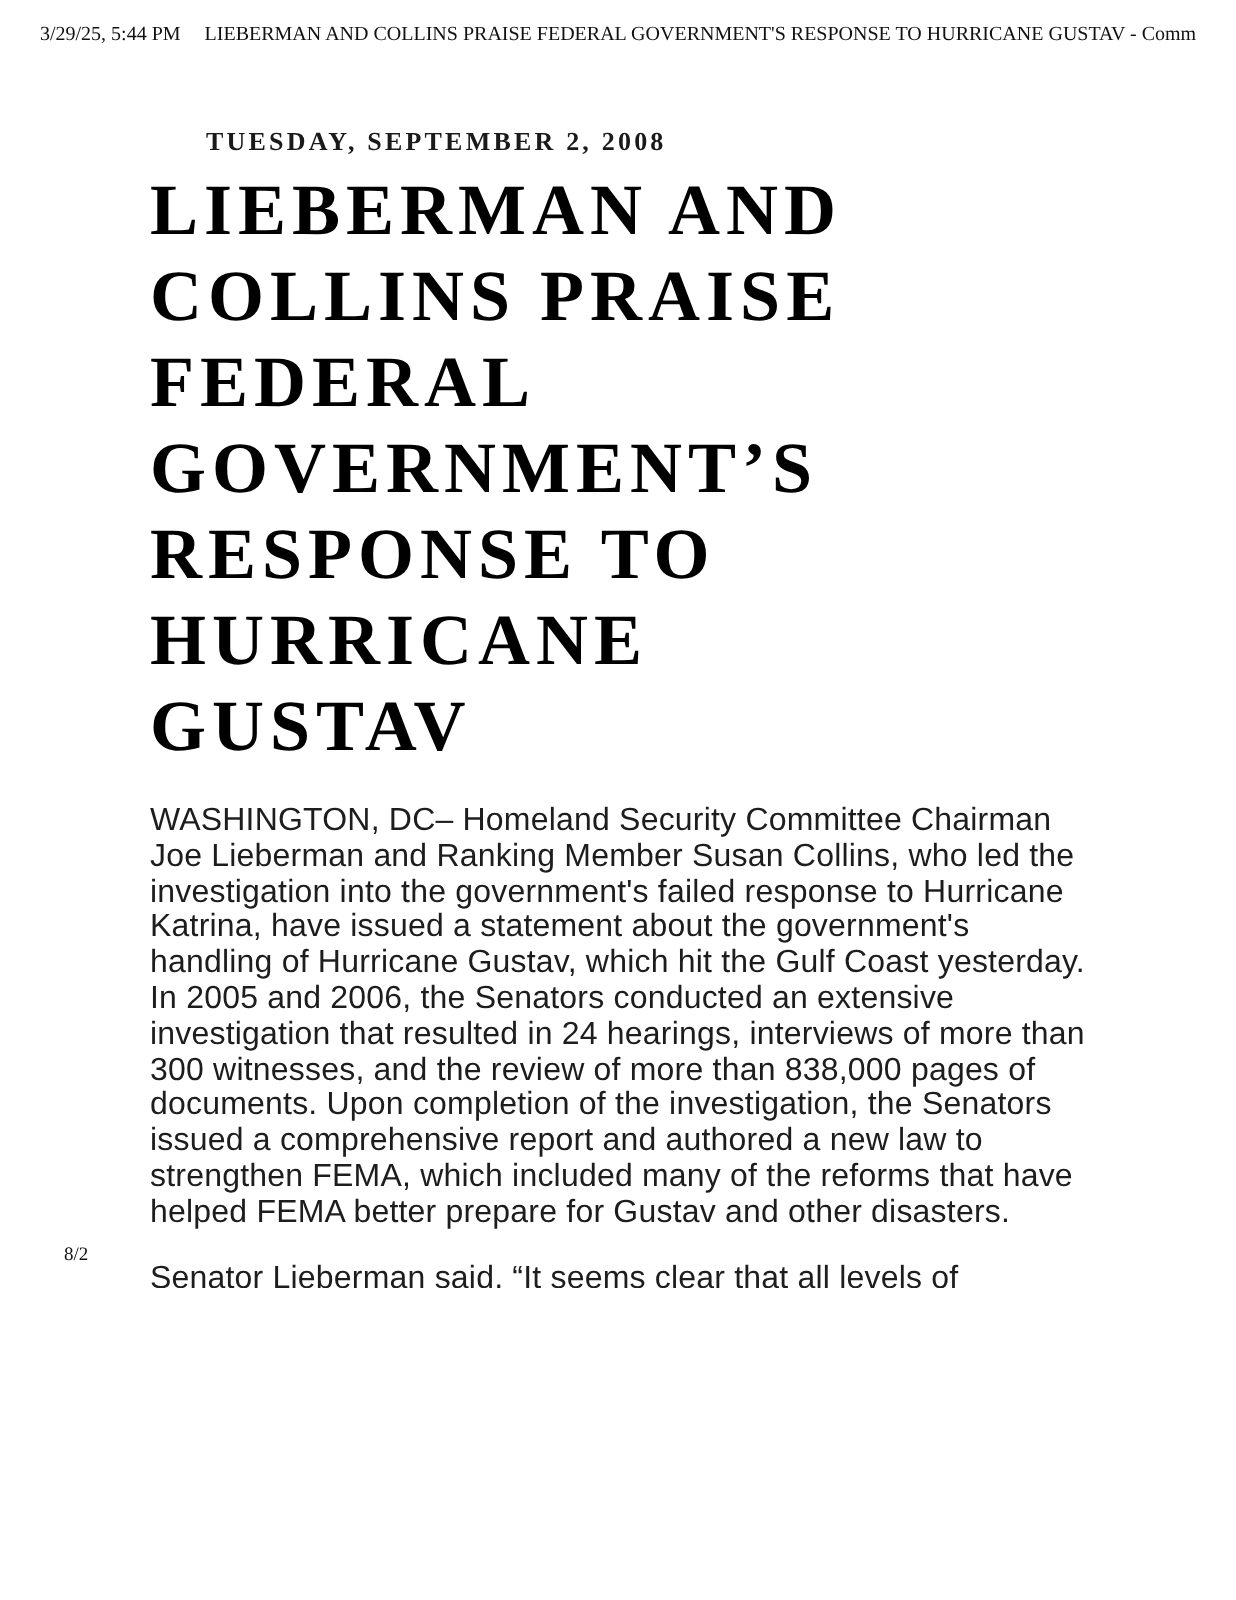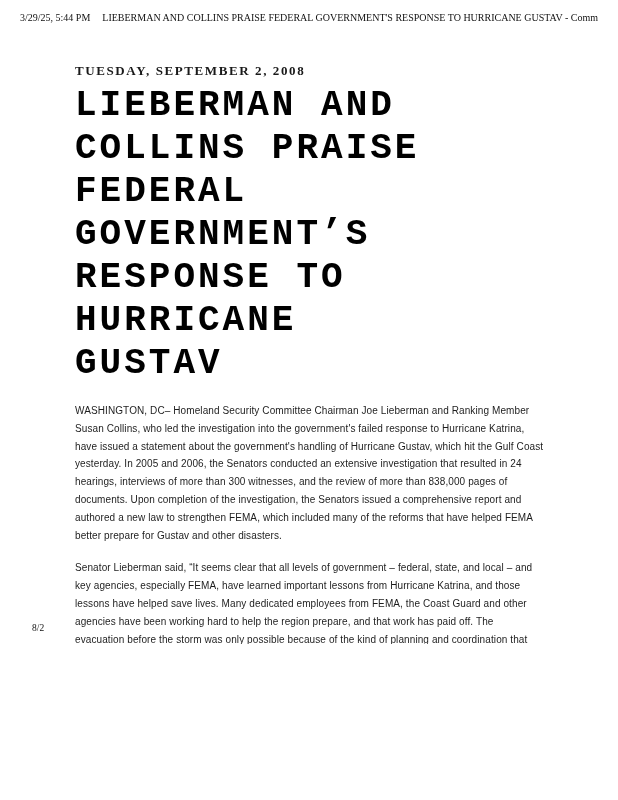--- a/index.html
+++ b/index.html
@@ -70,36 +70,37 @@
     width: 470px;
   }
   .article-date {
     margin-top: 62px;
     font-family: "Liberation Serif", "DejaVu Serif", serif;
     font-weight: bold;
     font-size: 13px;
     line-height: 18px;
     letter-spacing: 1.6px;
     color: #1a1a1a;
+    margin-left: 28px;
   }
   .headline {
     margin: 4px 0 0 0;
-    font-family: Liberation Mono, monospace;
+    font-family: Liberation Serif, serif;
     font-weight: 800;
     font-size: 36px;
     line-height: 43px;
     letter-spacing: 3px;
     color: #000000;
     white-space: pre-line; 
     text-transform: uppercase;
   }
   .body-copy p {
     margin: 15px 0 0 0;
     font-family: "Liberation Sans", "DejaVu Sans", sans-serif;
-    font-size: 10px;
+    font-size: 16px;
     line-height: 17.8px;
     letter-spacing: 0.1px;
     color: #1d1d1d;
   }
   .body-copy p:first-child {
     margin-top: 17px;
   }
 </style>
 </head>
 <body>

